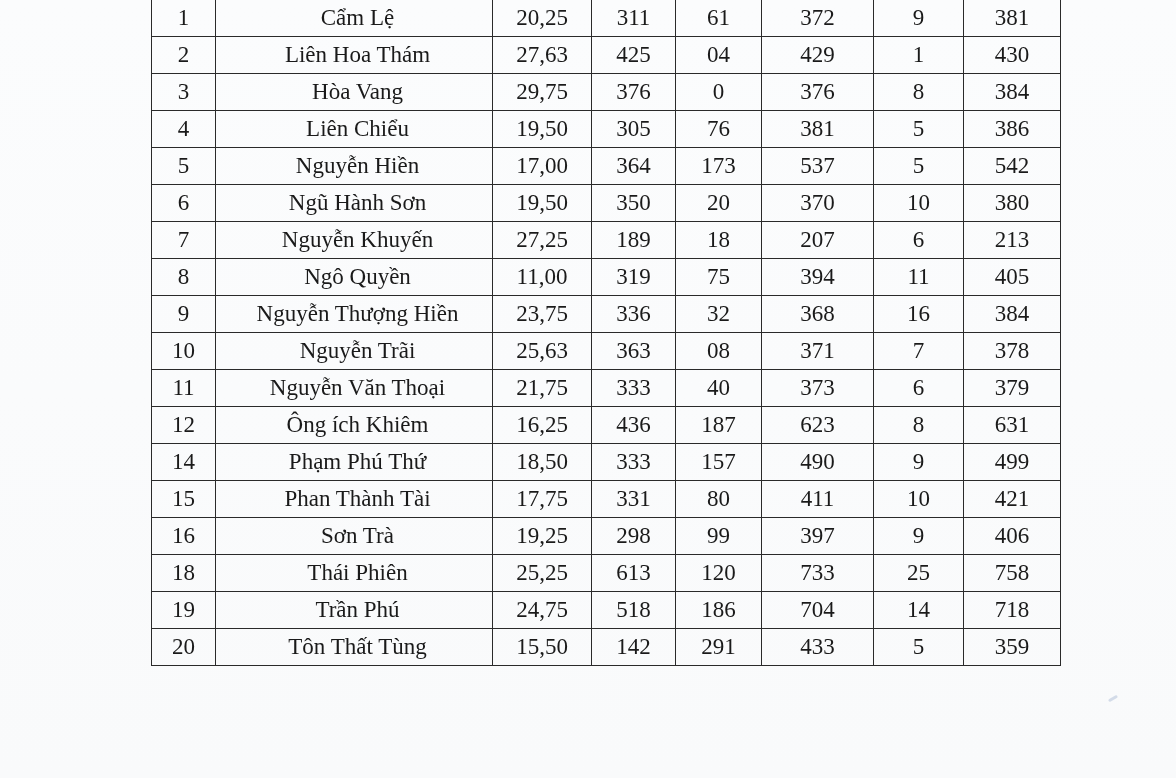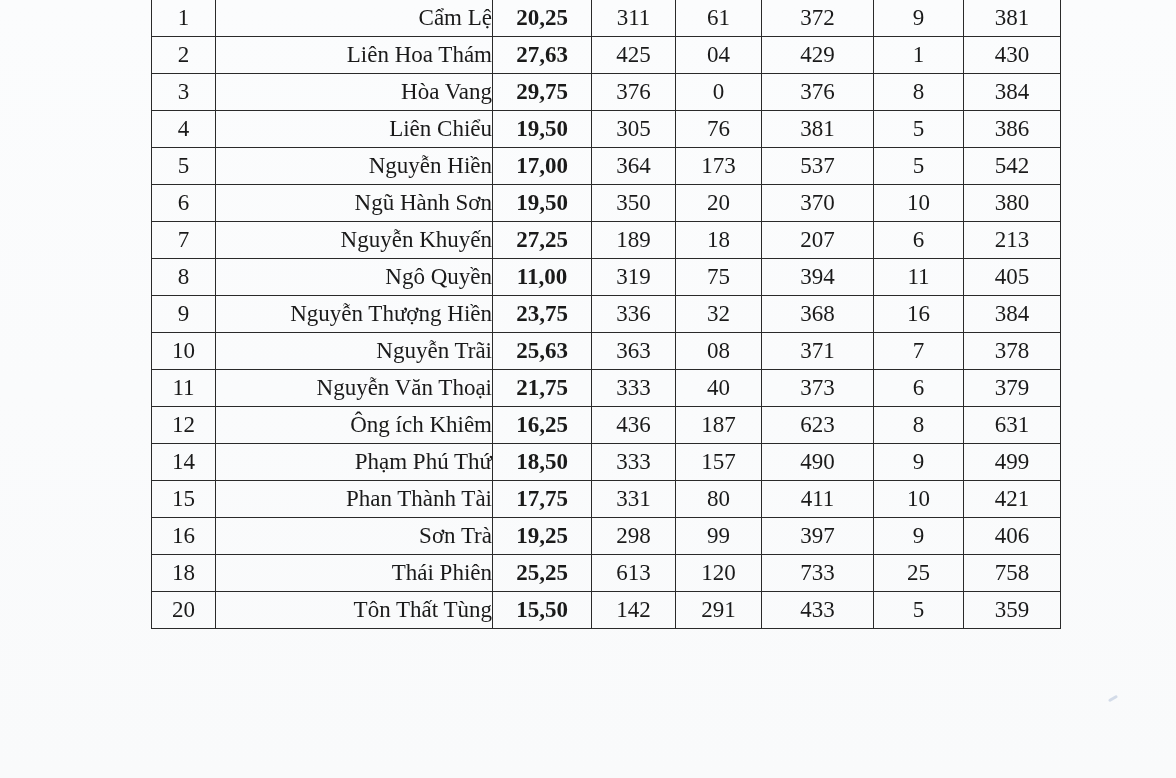--- a/index.html
+++ b/index.html
@@ -35,25 +35,25 @@
       height: 36px;
       padding: 0;
       font-size: 23px;
       line-height: 36px;
       text-align: center;
       white-space: nowrap;
       overflow: hidden;
       vertical-align: middle;
     }
     table.scores td.name {
-      text-align: right;
+      text-align: center;
       padding-left: 7px;
     }
     table.scores td.score {
-      font-weight: bold;
+      font-weight: normal;
     }
     col.c-stt { width: 64px; }
     col.c-name { width: 277px; }
     col.c-score { width: 99px; }
     col.c-a { width: 84px; }
     col.c-b { width: 86px; }
     col.c-c { width: 112px; }
     col.c-d { width: 90px; }
     col.c-e { width: 97px; }
     .speck {
@@ -238,20 +238,30 @@
           <td>18</td>
           <td class="name">Thái Phiên</td>
           <td class="score">25,25</td>
           <td>613</td>
           <td>120</td>
           <td>733</td>
           <td>25</td>
           <td>758</td>
         </tr>
         <tr>
+          <td>19</td>
+          <td class="name">Trần Phú</td>
+          <td class="score">24,75</td>
+          <td>518</td>
+          <td>186</td>
+          <td>704</td>
+          <td>14</td>
+          <td>718</td>
+        </tr>
+        <tr>
           <td>20</td>
           <td class="name">Tôn Thất Tùng</td>
           <td class="score">15,50</td>
           <td>142</td>
           <td>291</td>
           <td>433</td>
           <td>5</td>
           <td>359</td>
         </tr>
       </tbody>

